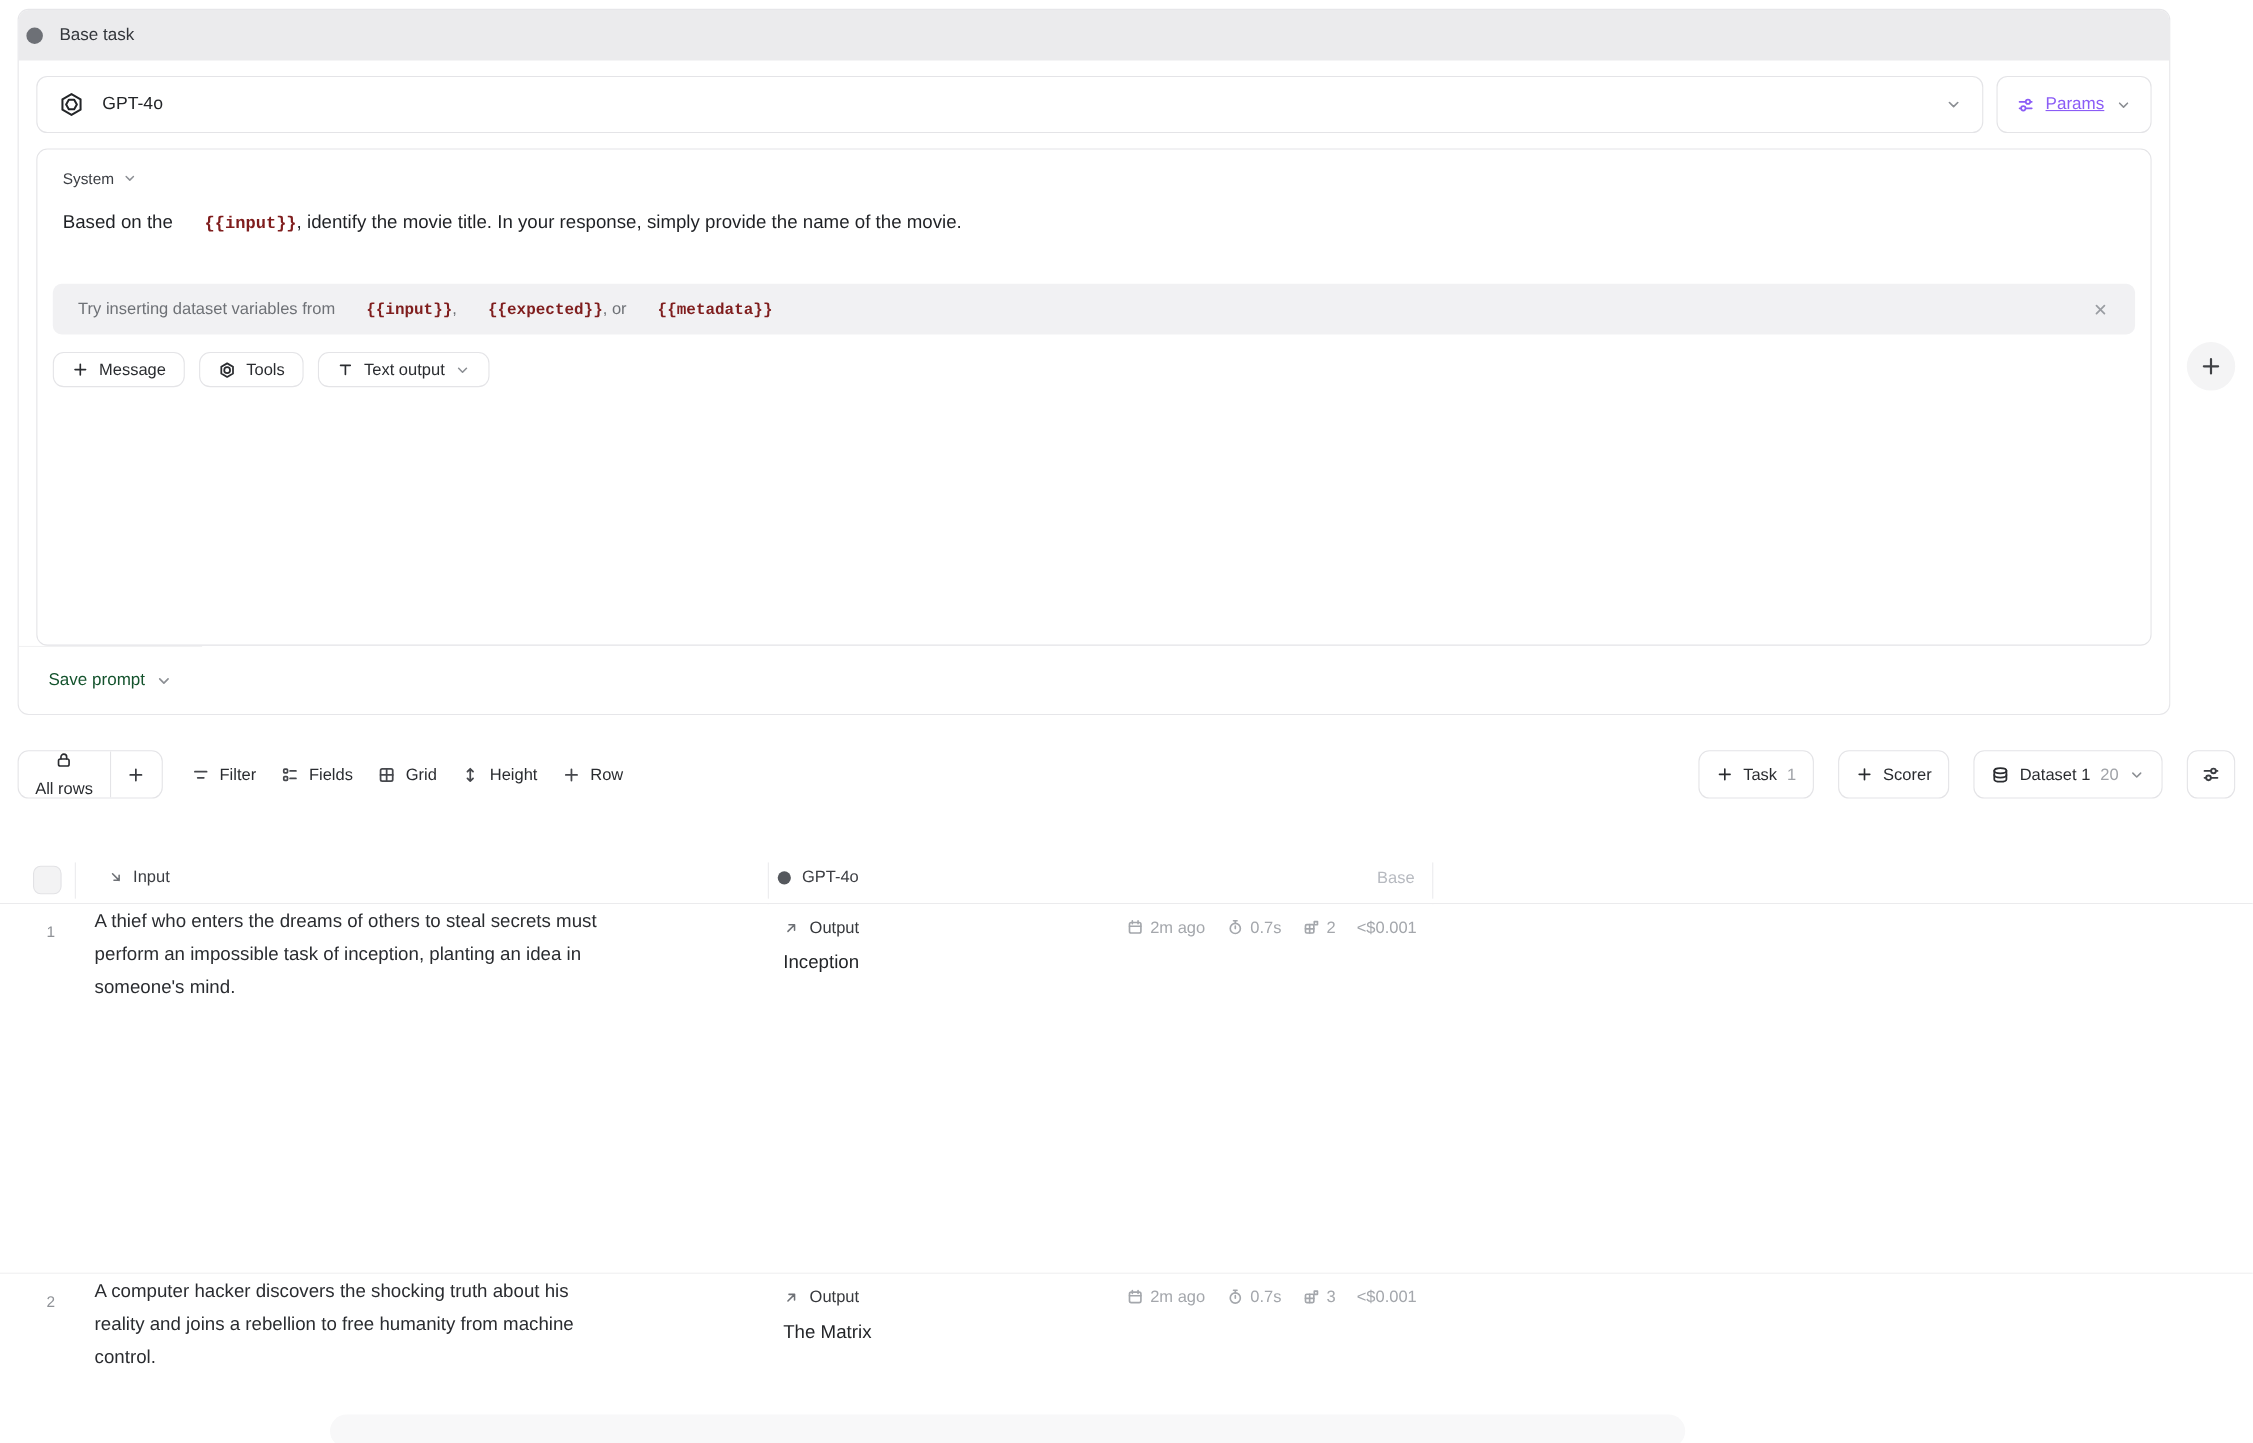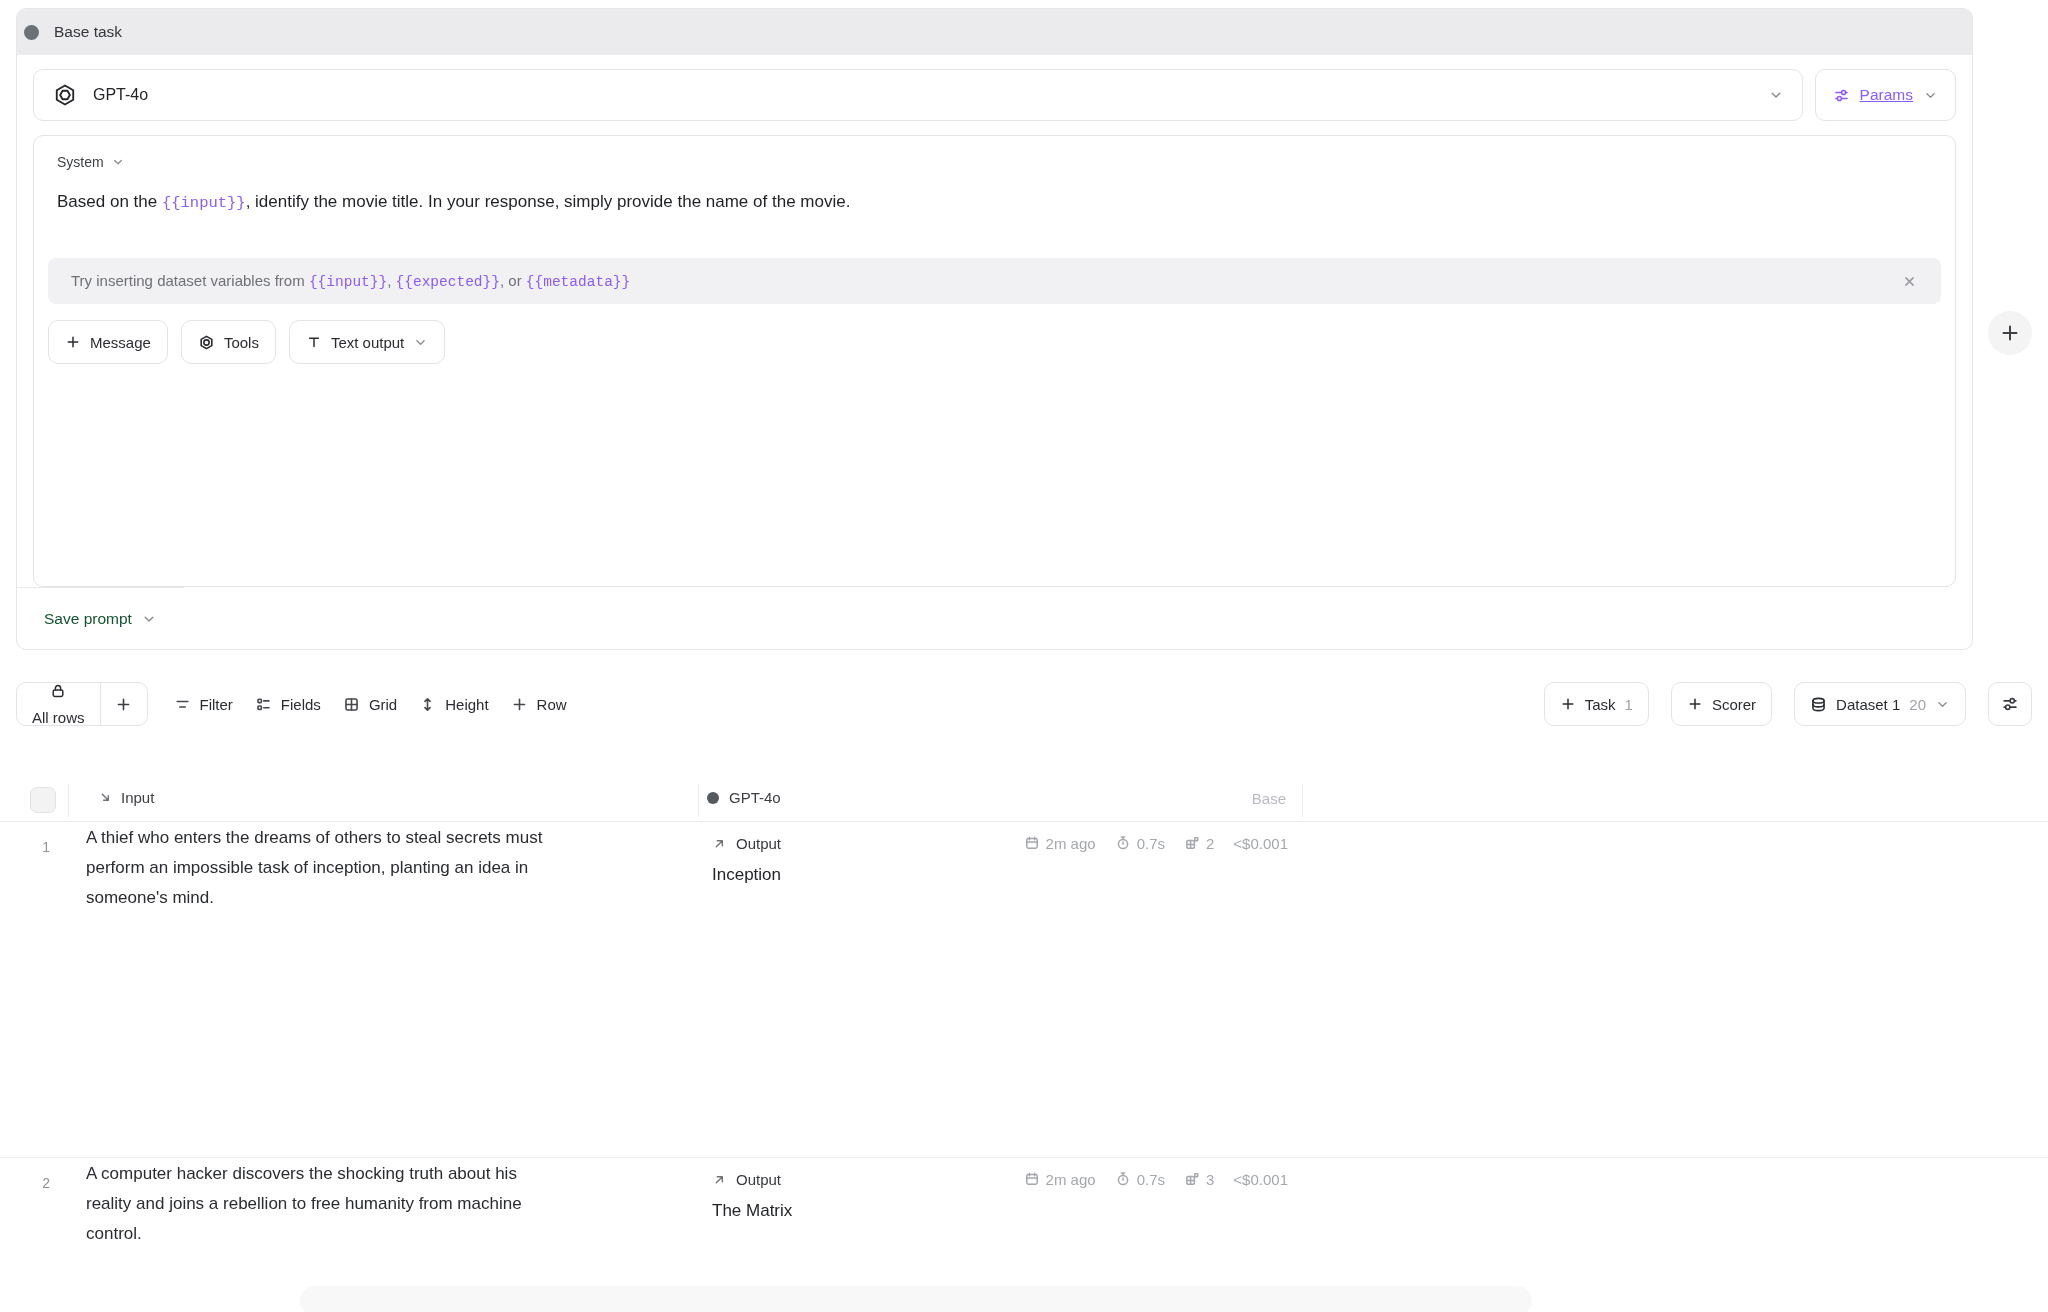--- a/index.html
+++ b/index.html
@@ -37,30 +37,30 @@
     font-size:15.5px; font-weight:500; color:#8b5cf6;text-decoration:underline;
   }
 
   .editor-box {
     margin:0 16px; border:1px solid #e4e4e7; border-radius:10px;
     height:452px; padding-top:18px; position:relative; background:#fff;
   }
   .role-row { padding:0 23px; display:flex; align-items:center; gap:7px;
     font-size:14px; color:#3c3f44; width:max-content; cursor:pointer; }
   .prompt-line { padding:0 23px; margin-top:17px; font-size:17px; line-height:29px; color:#1f2125; }
-  .var { font-family:"Liberation Mono","DejaVu Sans Mono",monospace; color:#8b5cf6; font-size:15.5px; font-weight:400; }
+  .var { font-family:"Liberation Mono","DejaVu Sans Mono",monospace; color:#7f1d1d; font-size:15.5px; font-weight:700;margin-left:24px; }
   .hint-bar {
     margin:40px 14px 0; height:46px; background:#f1f1f3; border-radius:8px;
     display:flex; align-items:center; padding:0 23px; font-size:15px; color:#6e7176;
   }
   .hint-bar .var { font-size:14.5px; }
   .hint-close { margin-left:auto; color:#9a9da2; cursor:pointer; display:flex; }
   .composer-actions { display:flex; gap:13px; margin:16px 14px 0; }
   .action-btn {
-    height:44px; border:1px solid #e4e4e7; border-radius:10px; background:#fff;
+    height:32px; border:1px solid #e4e4e7; border-radius:10px; background:#fff;
     display:flex; align-items:center; gap:9px; padding:0 16px; cursor:pointer;
     font-size:15px; font-weight:500; color:#2a2c30;
   }
   .card-footer {
     margin-top:0; border-top:1px solid #e8e8ea; height:62px; border-radius:0 0 10px 10px;
     display:flex; align-items:center; gap:9px; padding:0 27px;
     font-size:15.5px; font-weight:500; color:#14532d; width:max-content; cursor:pointer;
   }
 
   .add-rail-btn {

